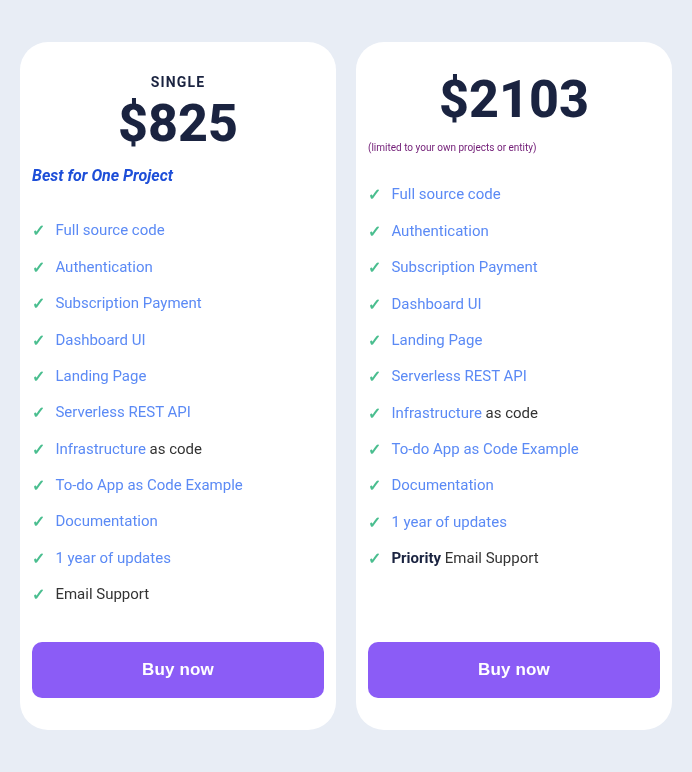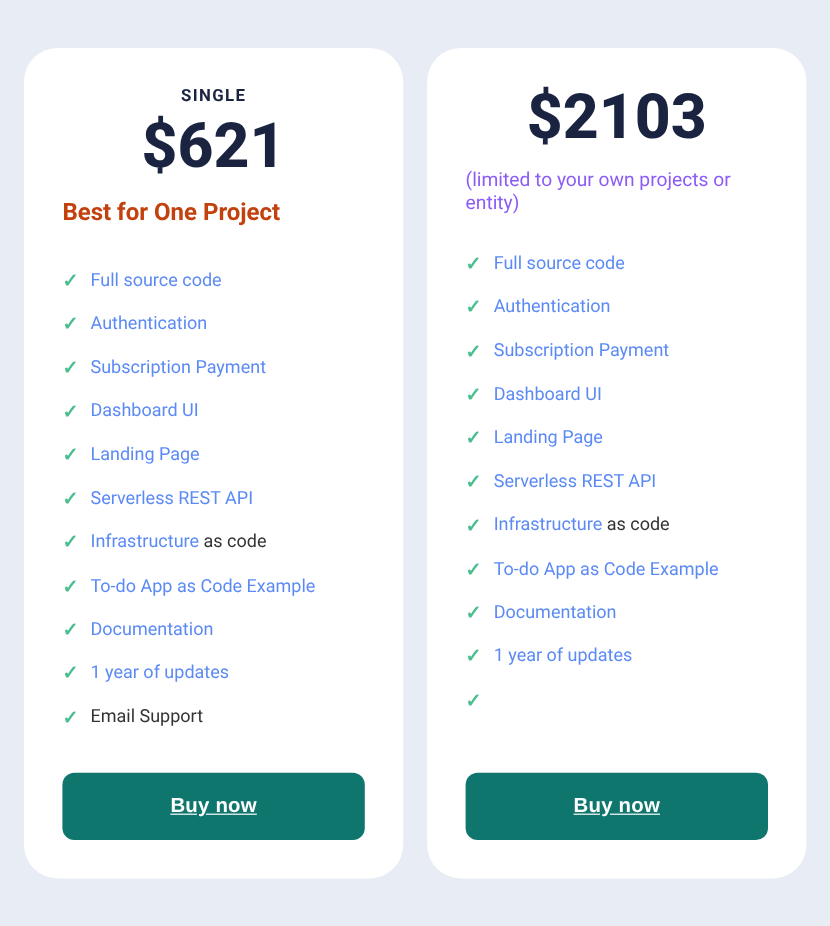--- a/index.html
+++ b/index.html
@@ -22,21 +22,21 @@
     .pricing-container {
       display: flex;
       gap: 20px;
       width: 100%;
       max-width: 652px;
     }
 
     .pricing-card {
       background: #ffffff;
       border-radius: 28px;
-      padding: 32px 32px;
+      padding: 32px 12px;
       flex: 1;
       display: flex;
       flex-direction: column;
     }
 
     .plan-name {
       font-size: 14px;
       font-weight: 700;
       color: #1a2340;
       letter-spacing: 0.08em;
@@ -48,29 +48,30 @@
     .plan-price {
       font-size: 52px;
       font-weight: 800;
       color: #1a2340;
       text-align: center;
       margin-bottom: 16px;
       line-height: 1;
     }
 
     .plan-description {
-      font-size: 20px;
-      font-weight: 700;
-      color: #c2410c;
+      font-size: 16px;
+      font-weight: 700;
+      color: #1d4ed8;
       margin-bottom: 4px;
+      font-style: italic;
     }
 
     .plan-subtitle {
-      font-size: 16px;
-      color: #8b5cf6;
+      font-size: 10px;
+      color: #701a75;
       margin-bottom: 24px;
     }
 
     .features-list {
       list-style: none;
       flex: 1;
       margin-bottom: 28px;
     }
 
     .feature-item {
@@ -97,41 +98,40 @@
     .feature-link {
       color: #5b8af5;
     }
 
     .feature-bold {
       font-weight: 700;
       color: #1a2340;
     }
 
     .buy-button {
-      background: #0f766e;
+      background: #8b5cf6;
       color: #ffffff;
       border: none;
       border-radius: 10px;
       padding: 18px 0;
       font-size: 17px;
       font-weight: 600;
       cursor: pointer;
       width: 100%;
       letter-spacing: 0.01em;
       transition: background 0.2s;
-      text-decoration: underline;
     }
   </style>
 </head>
 <body>
 
 <div class="pricing-container">
 <div class="pricing-card">
       <div class="plan-name">SINGLE</div>
-      <div class="plan-price">$621</div>
+      <div class="plan-price">$825</div>
       <div class="plan-description">Best for One Project</div>
       <div style="margin-bottom: 24px;"></div>
       <ul class="features-list">
         <li class="feature-item">
           <span class="check-icon">✓</span>
           <span class="feature-text"><span class="feature-link">Full source code</span></span>
         </li>
         <li class="feature-item">
           <span class="check-icon">✓</span>
           <span class="feature-text"><span class="feature-link">Authentication</span></span>
@@ -214,17 +214,18 @@
         <li class="feature-item">
           <span class="check-icon">✓</span>
           <span class="feature-text"><span class="feature-link">Documentation</span></span>
         </li>
         <li class="feature-item">
           <span class="check-icon">✓</span>
           <span class="feature-text"><span class="feature-link">1 year of updates</span></span>
         </li>
         <li class="feature-item">
           <span class="check-icon">✓</span>
+          <span class="feature-text"><span class="feature-bold">Priority</span> Email Support</span>
         </li>
       </ul>
       <button class="buy-button">Buy now</button>
     </div>
   </div>
 
 </body></html>

